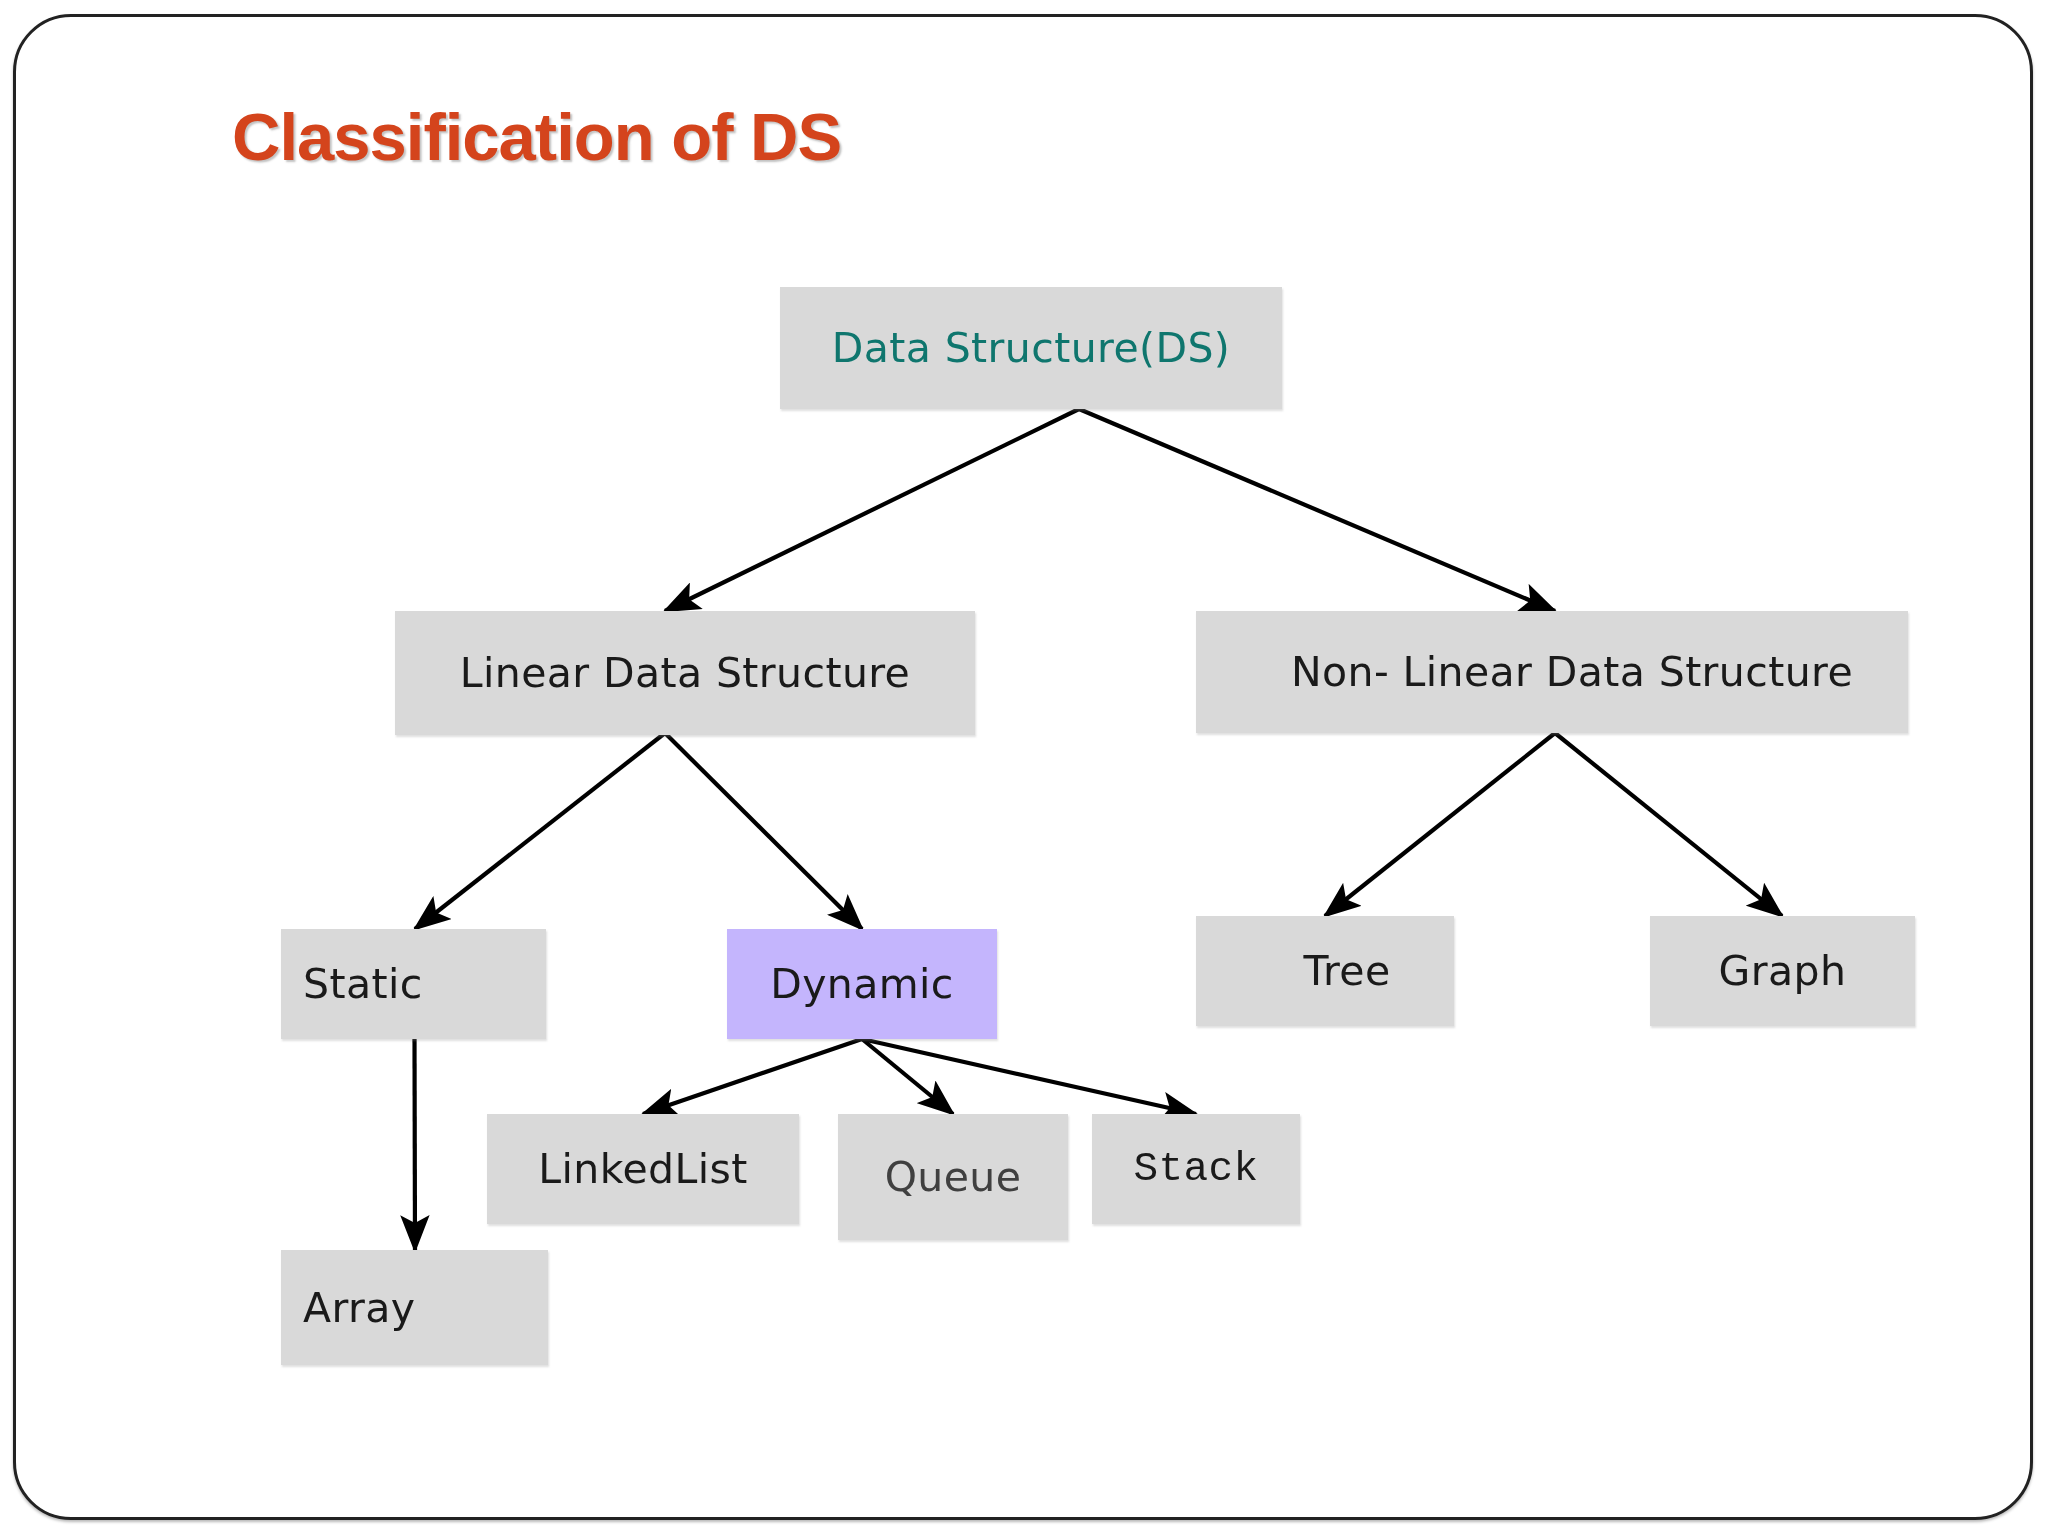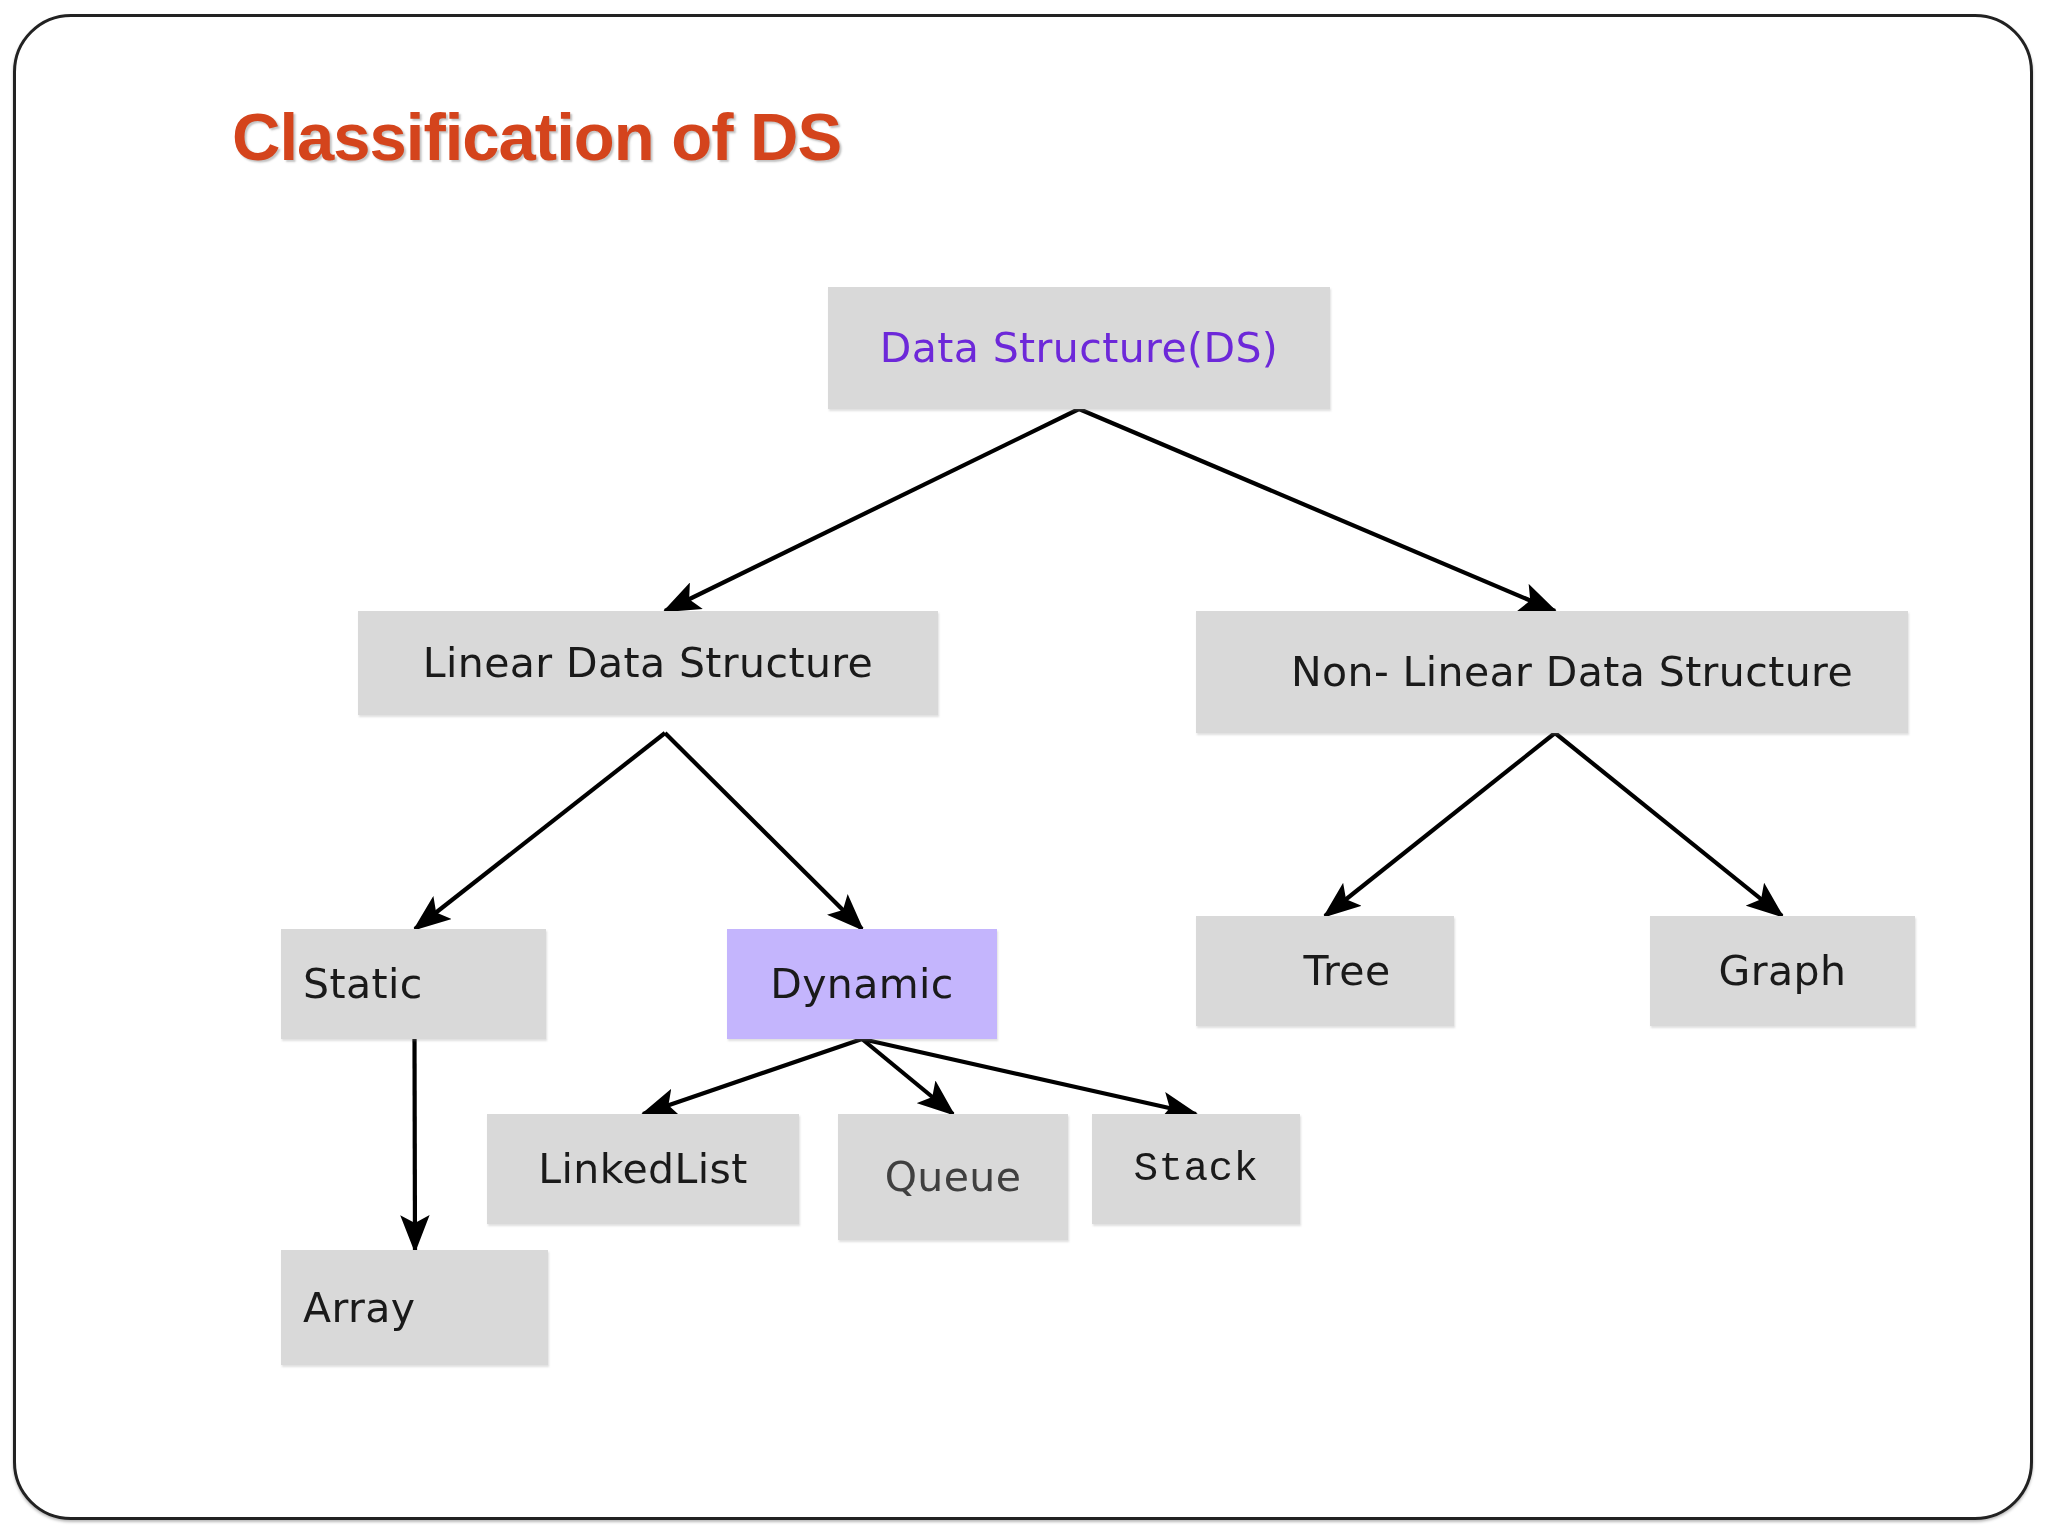--- a/index.html
+++ b/index.html
@@ -103,24 +103,24 @@
           <line x1="665" y1="733" x2="862" y2="929" stroke="#000000" marker-end="url(#arrowhead)"></line>
           <line x1="1555" y1="733" x2="1325" y2="916" stroke="#000000" marker-end="url(#arrowhead)"></line>
           <line x1="1555" y1="733" x2="1782" y2="916" stroke="#000000" marker-end="url(#arrowhead)"></line>
           <line x1="862" y1="1039" x2="643" y2="1114" stroke="#000000" marker-end="url(#arrowhead)"></line>
           <line x1="862" y1="1039" x2="953" y2="1114" stroke="#000000" marker-end="url(#arrowhead)"></line>
           <line x1="862" y1="1039" x2="1196" y2="1114" stroke="#000000" marker-end="url(#arrowhead)"></line>
           <line x1="414.5" y1="1039" x2="415" y2="1250" stroke="#000000" marker-end="url(#arrowhead)"></line>
         </g>
     </svg>
     <div id="nodes">
-        <div class="node center" style="left: 828px; top: 287px; width: 502px; height: 122px; background: rgb(217, 217, 217); color: #6d28d9;">
+        <div class="node center" style="left: 780px; top: 287px; width: 502px; height: 122px; background: rgb(217, 217, 217); color: #0f766e;">
           <span>Data Structure(DS)</span>
         </div>
-        <div class="node center" style="left: 358px; top: 611px; width: 580px; height: 104px; background: rgb(217, 217, 217); color: rgb(26, 26, 26);">
+        <div class="node center" style="left: 395px; top: 611px; width: 580px; height: 124px; background: rgb(217, 217, 217); color: rgb(26, 26, 26);">
           <span>Linear Data Structure</span>
         </div>
         <div class="node center" style="left: 1196px; top: 611px; width: 712px; height: 122px; background: rgb(217, 217, 217); color: rgb(26, 26, 26); padding-left: 40px;">
           <span>Non- Linear Data Structure</span>
         </div>
         <div class="node left" style="left: 281px; top: 929px; width: 265px; height: 110px; background: rgb(217, 217, 217); color: rgb(26, 26, 26); text-align: right;">
           <span>Static</span>
         </div>
         <div class="node center" style="left: 727px; top: 929px; width: 270px; height: 110px; background: #c4b5fd; color: rgb(26, 26, 26);">
           <span>Dynamic</span>

